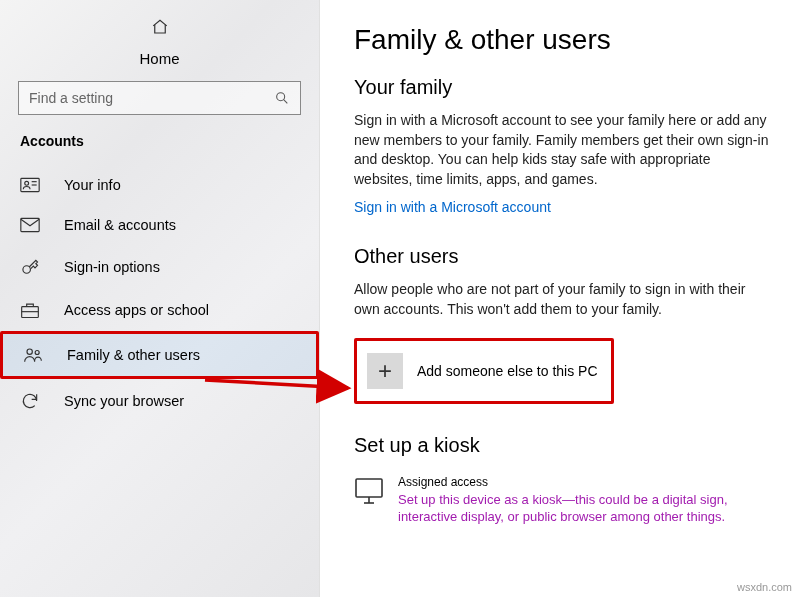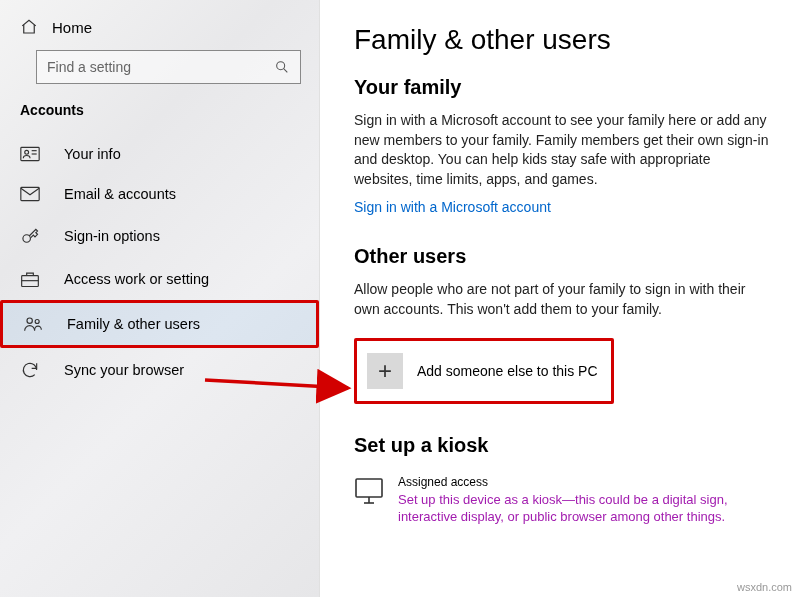--- a/index.html
+++ b/index.html
@@ -19,24 +19,25 @@
       background: linear-gradient(135deg, #f4f4f4 0%, #e8e8ea 30%, #f0f0f2 60%, #e6e6e8 100%);
       padding: 18px 0 0 0;
       border-right: 1px solid #e0e0e0;
     }
     .home-row {
       display: flex;
       align-items: center;
       padding: 0 20px 14px 20px;
       gap: 14px;
       cursor: pointer;
+      flex-direction: column;
     }
     .home-row .icon { width: 18px; height: 18px; display: flex; align-items: center; justify-content: center; }
     .home-row .label { font-size: 15px; }
-    .search-wrap { padding: 0 18px 18px 36px; }
+    .search-wrap { padding: 0 18px 18px 18px; }
     .search-box {
       display: flex;
       align-items: center;
       border: 1px solid #888;
       background: rgba(255,255,255,0.5);
       height: 34px;
       padding: 0 10px;
     }
     .search-box input {
       flex: 1;
@@ -71,21 +72,21 @@
       border: 3px solid #d20000;
       border-radius: 2px;
     }
     .main {
       flex: 1;
       padding: 24px 30px 10px 34px;
       overflow: hidden;
       position: relative;
     }
     h1.page-title { font-size: 28px; font-weight: 400; margin-bottom: 20px; }
-    h2.sub { font-size: 20px; font-weight: 700; margin-bottom: 12px; }
+    h2.sub { font-size: 20px; font-weight: 400; margin-bottom: 12px; }
     p.body { font-size: 14px; color: #222; line-height: 1.4; margin-bottom: 10px; }
     a.link { color: #0066cc; text-decoration: none; font-size: 14px; cursor: pointer; display: inline-block; }
     .section { margin-bottom: 30px; }
     .add-btn-wrap {
       border: 3px solid #d20000;
       border-radius: 2px;
       padding: 12px 10px;
       display: flex;
       align-items: center;
       gap: 14px;
@@ -181,21 +182,21 @@
         <span>Sign-in options</span>
       </li>
       <li class="nav-item">
         <span class="nicon">
           <svg width="20" height="18" viewBox="0 0 24 20" fill="none" stroke="#333" stroke-width="1.4">
               <rect x="2" y="6" width="20" height="13" rx="1"></rect>
               <path d="M8 6V3h8v3"></path>
               <line x1="2" y1="12" x2="22" y2="12"></line>
             </svg>
         </span>
-        <span>Access work or setting</span>
+        <span>Access apps or school</span>
       </li>
       <li class="nav-item selected highlight-box">
         <span class="nicon">
           <svg width="20" height="18" viewBox="0 0 24 20" fill="none" stroke="#333" stroke-width="1.4">
               <circle cx="8" cy="6" r="3.2"></circle>
               <path d="M2 18c0-3.3 2.7-6 6-6s6 2.7 6 6"></path>
               <circle cx="17" cy="7" r="2.4"></circle>
               <path d="M14 17c0-2.5 1.8-4.5 4-4.5s4 2 4 4.5"></path>
             </svg>
         </span>

